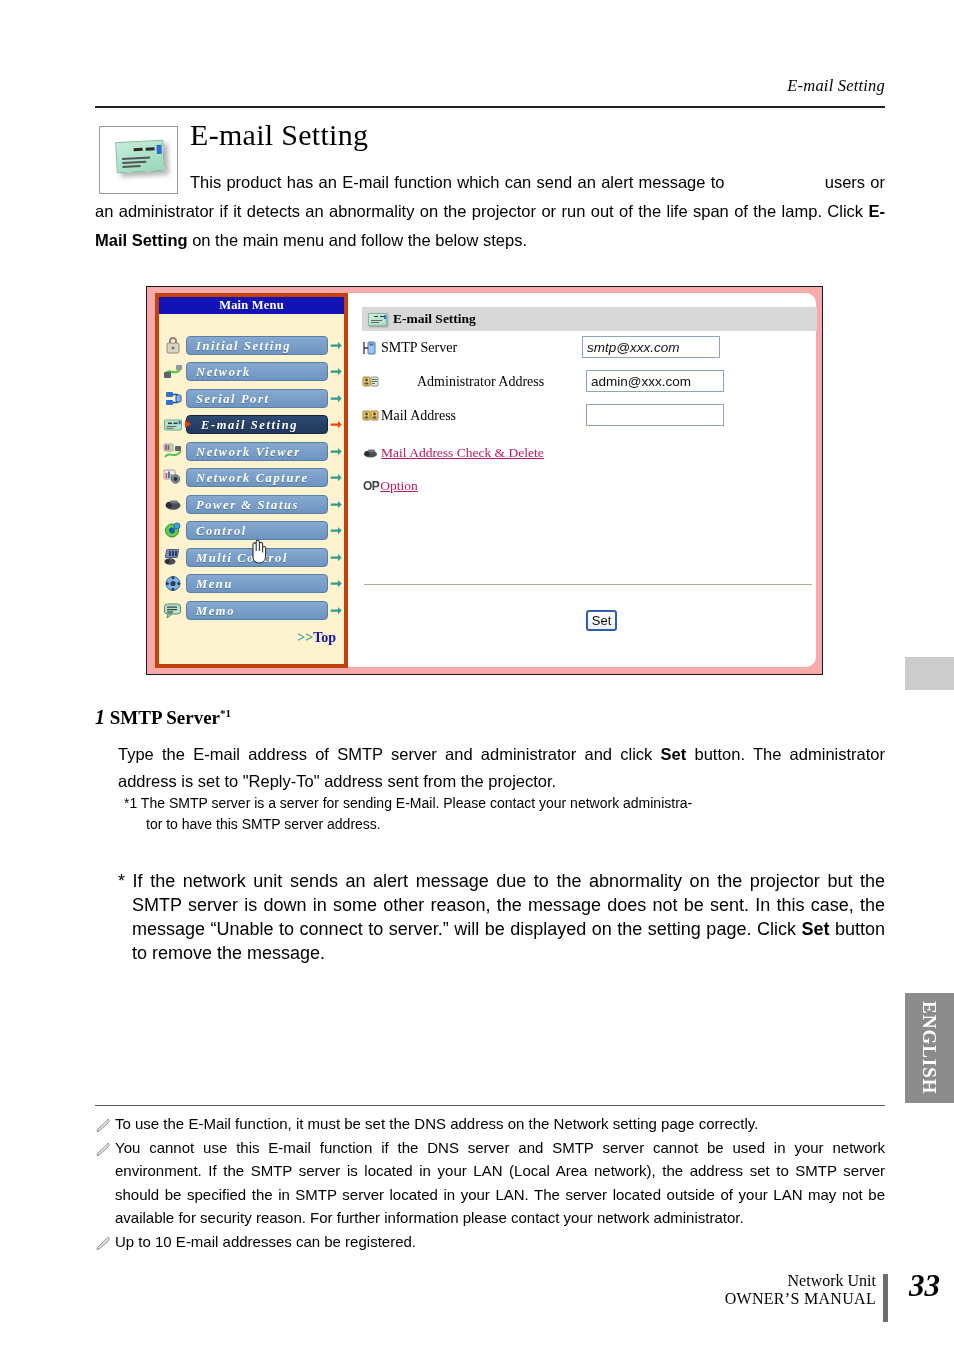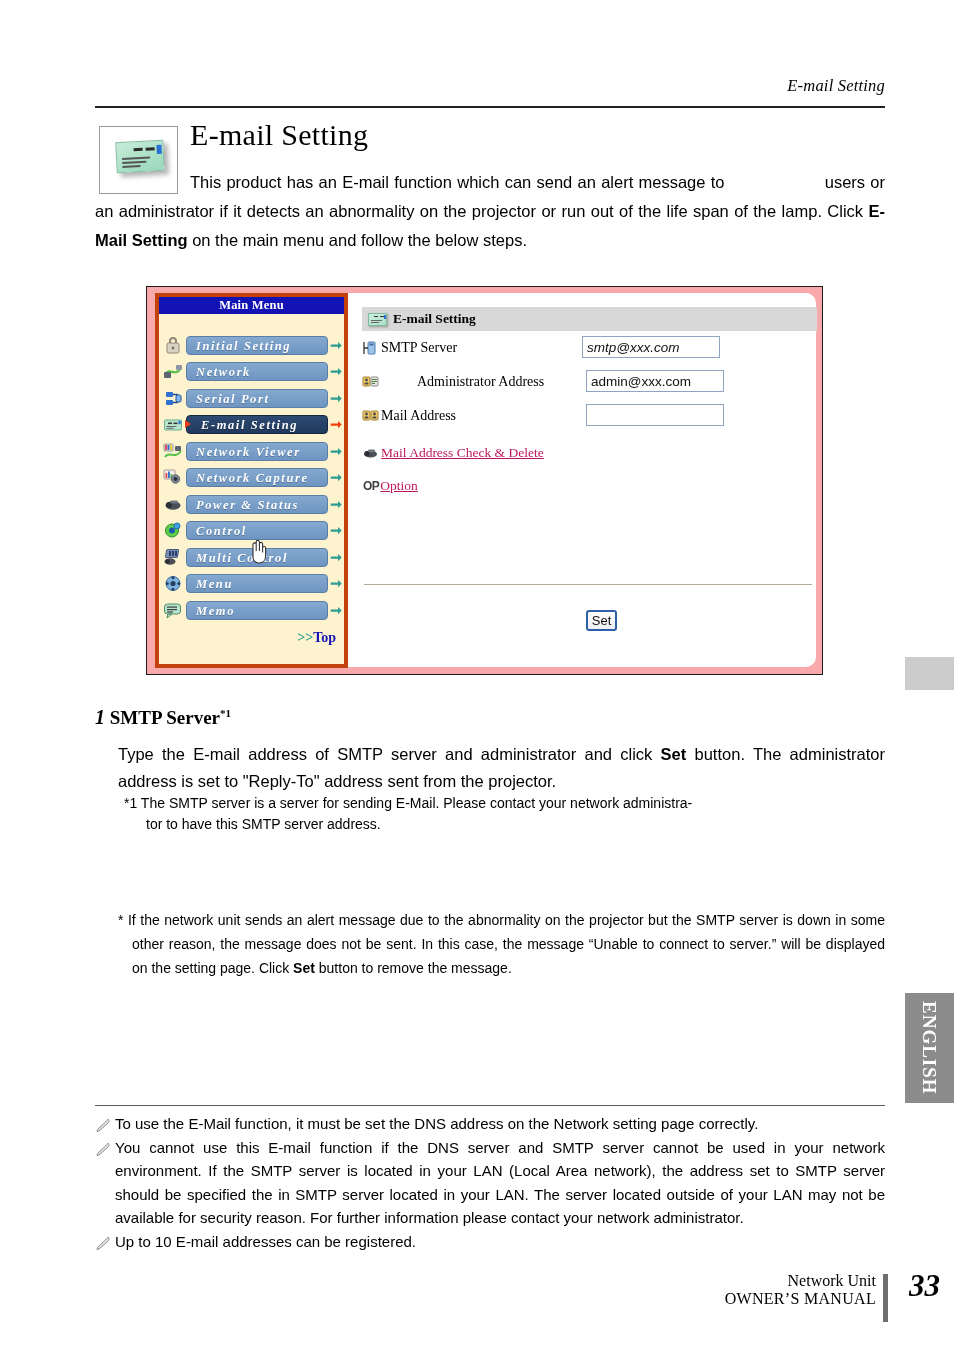--- a/index.html
+++ b/index.html
@@ -222,22 +222,22 @@
   }
   .step1-body b { font-weight:700; }
 
   .fn1 {
     position:absolute; left:124px; top:793px; width:758px;
     font-size:14px; line-height:21px; text-align:justify;
   }
   .fn1 .fn-ind { display:block; padding-left:22px; }
 
   .note-star {
-    position:absolute; left:118px; top:908px; width:767px;
-    font-size:14px; line-height:24px; text-align:justify;
+    position:absolute; left:118px; top:869px; width:767px;
+    font-size:18px; line-height:24px; text-align:justify;
     text-indent:-14px; padding-left:14px;
   }
   .note-star b { font-weight:700; }
 
   
   .notes-rule {
     position:absolute; left:95px; top:1105px; width:790px; height:1.2px;
     background:#5a5a5a;
   }
   .notes { position:absolute; left:95px; top:1112px; width:790px; }

